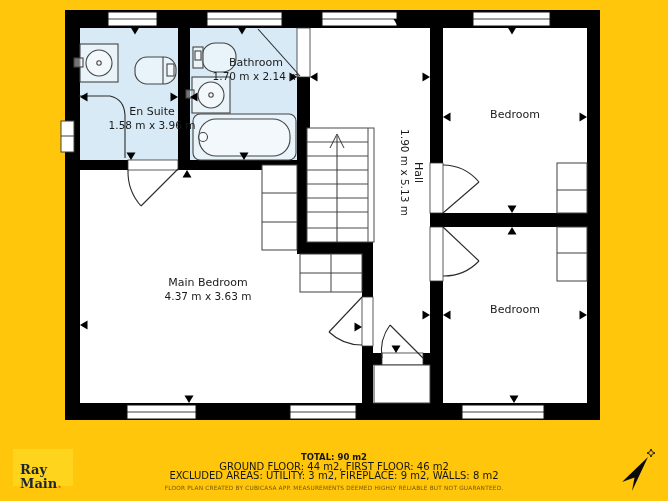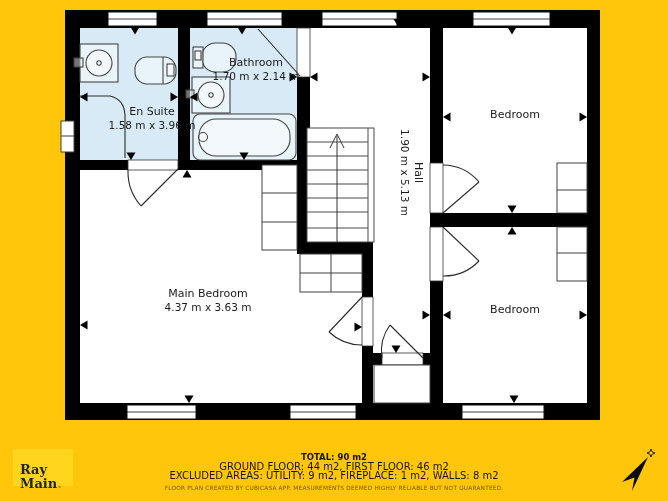--- a/index.html
+++ b/index.html
@@ -255,29 +255,29 @@
   </div>
 
   <div class="room-label" style="left:425px;top:109px;">
     <div>Bedroom</div>
   </div>
 
   <div class="room-label" style="left:425px;top:304px;">
     <div>Bedroom</div>
   </div>
 
-  <div class="room-label" style="left:118px;top:288px;">
+  <div class="room-label" style="left:118px;top:277px;">
     <div>Main Bedroom</div>
     <div class="dims">4.37 m x 3.63 m</div>
   </div>
 
   <div class="footer">
     <div class="total">TOTAL: 90 m2</div>
     <div class="line">GROUND FLOOR: 44 m2, FIRST FLOOR: 46 m2</div>
-    <div class="line">EXCLUDED AREAS: UTILITY: 9 m2, FIREPLACE: 1 m2, WALLS: 8 m2</div>
+    <div class="line">EXCLUDED AREAS: UTILITY: 3 m2, FIREPLACE: 9 m2, WALLS: 8 m2</div>
     <div class="disclaimer">FLOOR PLAN CREATED BY CUBICASA APP. MEASUREMENTS DEEMED HIGHLY RELIABLE BUT NOT GUARANTEED.</div>
   </div>
 
   <div class="logo">
     <div>Ray</div>
     <div><span>Main</span><span class="dot">.</span></div>
   </div>
 
   <svg class="north" width="44" height="44" viewBox="0 0 44 44">
     <path d="M 30 9 L 4 34 L 16.5 29.5 L 14 43 Z" fill="#0a0a0a"></path>

